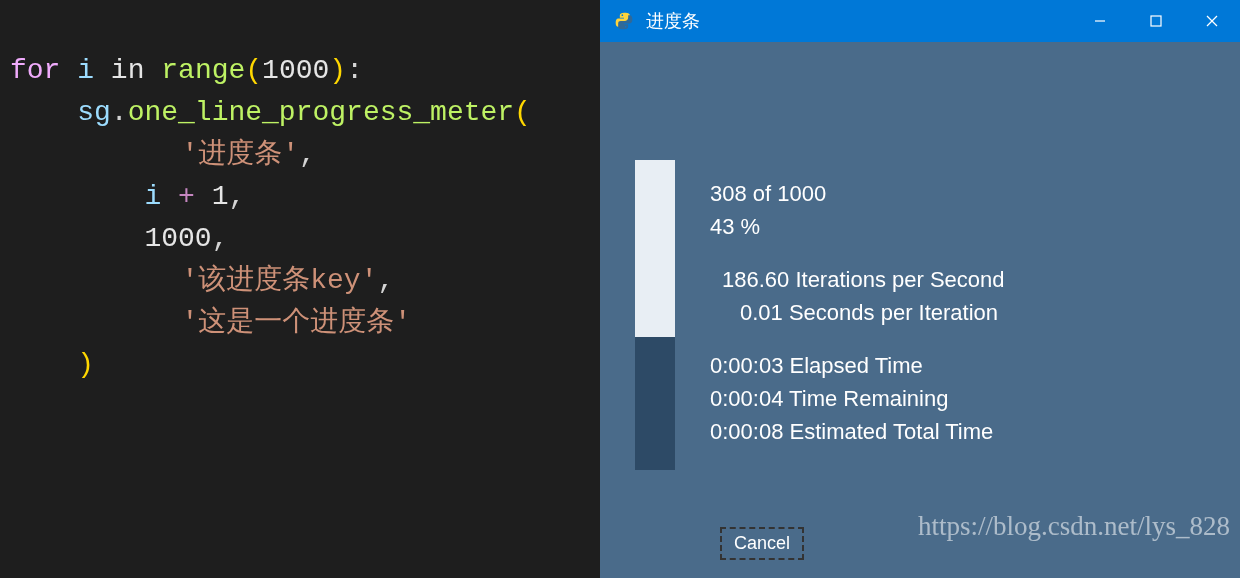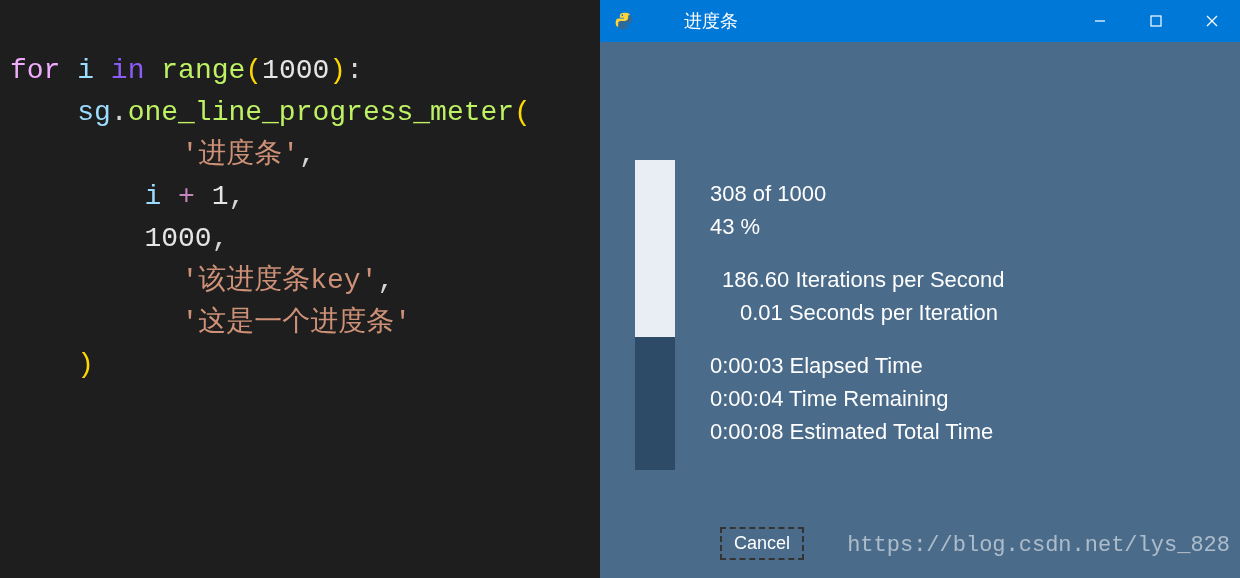--- a/index.html
+++ b/index.html
@@ -16,21 +16,21 @@
       width: 600px;
       height: 100%;
       background: #1e1e1e;
       color: #d4d4d4;
       padding: 50px 10px;
       font-size: 28px;
       line-height: 1.5;
       white-space: pre;
     }
     .kw-for { color: #f0abfc; text-align: right; }
-    .kw-in { color: #8b5cf6; }
+    .kw-in { color: #e5e5e5; }
     .func { color: #bef264; }
     .var { color: #9cdcfe; }
     .num { color: #e5e5e5; }
     .str { color: #ce9178; margin-left: 37px; }
     .op-plus { color: #c586c0; }
     .paren { color: #ffd700; }
     .punct { color: #d4d4d4; }
     
     
     .window {
@@ -42,21 +42,20 @@
     }
     
     .titlebar {
       height: 42px;
       background: #0078d7;
       display: flex;
       align-items: center;
       color: #fff;
       font-family: 'Microsoft YaHei', 'Segoe UI', sans-serif;
       font-size: 18px;
-      gap: 38px;
     }
     .titlebar-icon {
       width: 20px;
       height: 20px;
       margin-left: 14px;
       margin-right: 12px;
       position: relative;
     }
     .titlebar-icon svg { width: 100%; height: 100%; }
     .titlebar-title { flex: 1; }
@@ -122,24 +121,24 @@
       color: #fff;
       border: 2px dashed #333;
       font-size: 18px;
       font-family: 'Segoe UI', sans-serif;
       cursor: pointer;
     }
     
     .watermark {
       position: absolute;
       right: 10px;
-      bottom: 20px;
+      bottom: 36px;
       color: rgba(255,255,255,0.55);
-      font-size: 22px;
-      font-family: Liberation Mono, monospace;
+      font-size: 27px;
+      font-family: Liberation Serif, serif;
     }
   </style>
 </head>
 <body>
 
 <div class="code-panel"><span class="kw-for">for</span> <span class="var">i</span> <span class="kw-in">in</span> <span class="func">range</span><span class="paren">(</span><span class="num">1000</span><span class="paren">)</span><span class="punct">:</span>
     <span class="var">sg</span><span class="punct">.</span><span class="func">one_line_progress_meter</span><span class="paren">(</span>
         <span class="str">'进度条'</span><span class="punct">,</span>
         <span class="var">i</span> <span class="op-plus">+</span> <span class="num">1</span><span class="punct">,</span>
         <span class="num">1000</span><span class="punct">,</span>

